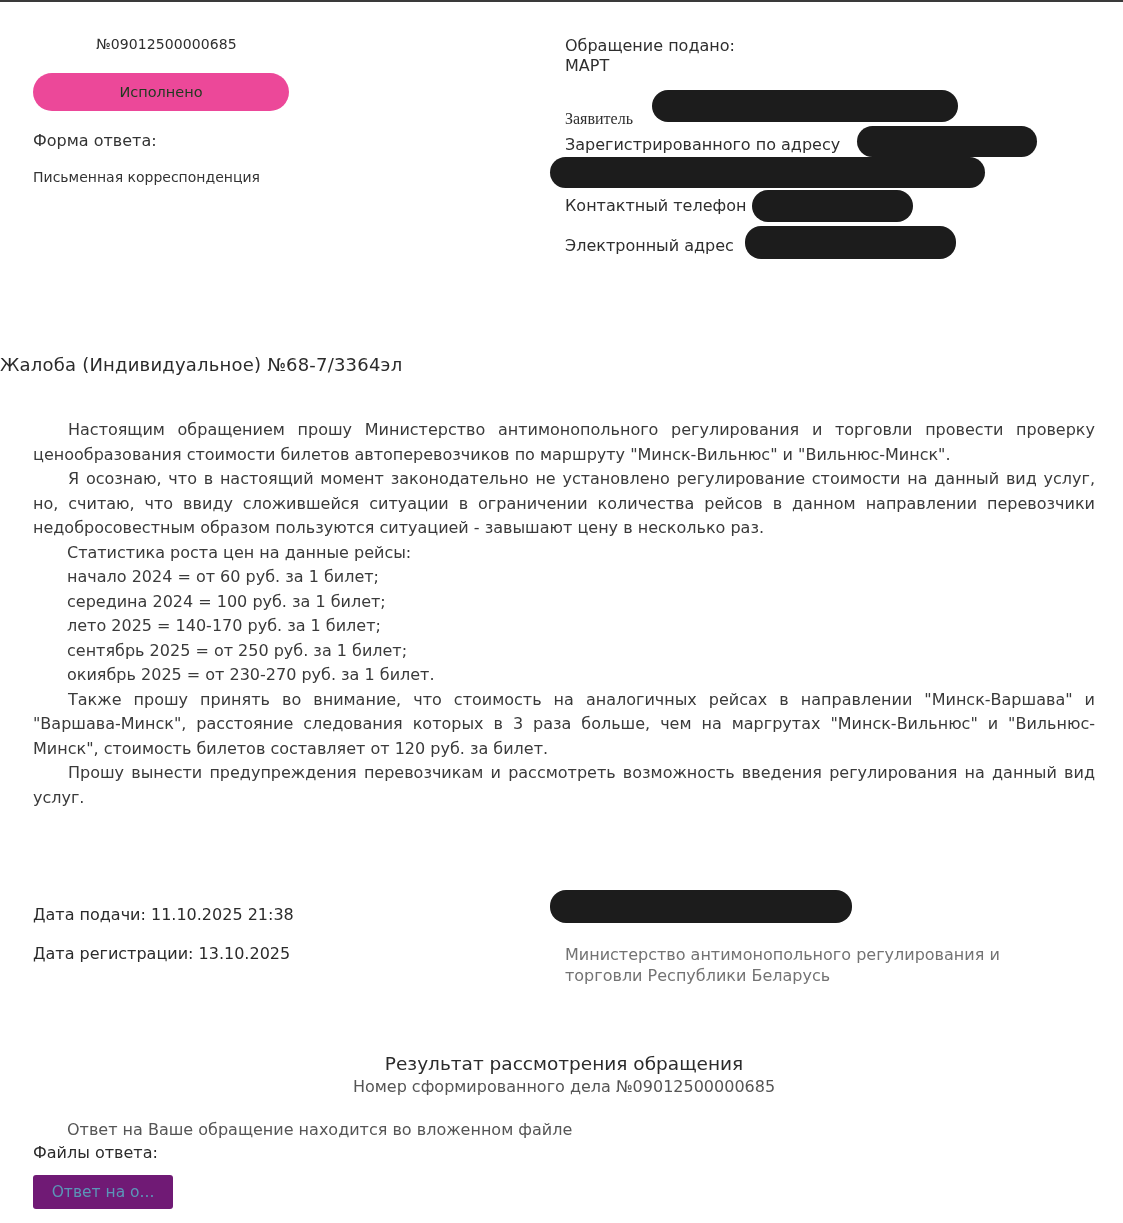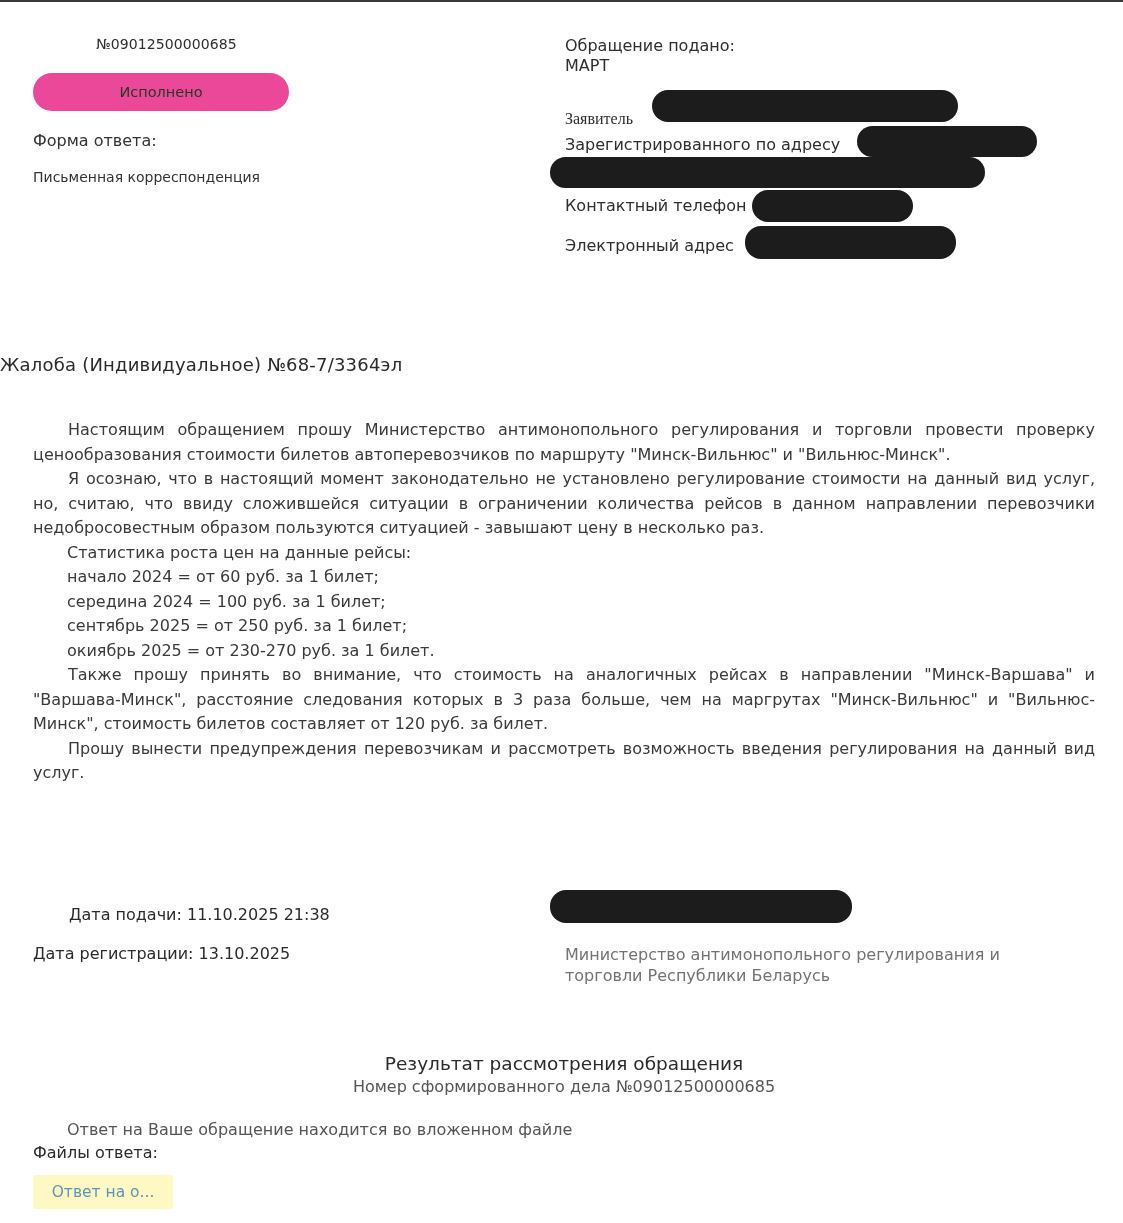--- a/index.html
+++ b/index.html
@@ -53,21 +53,21 @@
     .date-line { left: 33px; font-size: 16px; color: #2b2b2b; }
     .ministry { left: 565px; top: 944px; width: 480px; font-size: 16px; line-height: 21px; color: #737373; }
 
     
     .result-title { left: 0; width: 1128px; top: 1053px; text-align: center; font-size: 18.5px; color: #2b2b2b; }
     .result-sub { left: 0; width: 1128px; top: 1077px; text-align: center; font-size: 16px; color: #555; }
     .answer-note { left: 67px; top: 1120px; font-size: 16px; color: #555; }
     .files-label { left: 33px; top: 1143px; font-size: 16px; color: #2b2b2b; }
     .file-chip {
       left: 33px; top: 1175px; width: 140px; height: 34px;
-      background: #fef9c3; border-radius: 3px;
+      background: #701a75; border-radius: 3px;
       display: flex; align-items: center; justify-content: center;
       font-size: 15.5px; color: #5b96b8; cursor: pointer;
     }
   </style>
 </head>
 <body>
 
 <div class="top-border"></div>
 
 <div class="abs case-number">№09012500000685</div>
@@ -97,28 +97,29 @@
 
 <div class="abs complaint-title">Жалоба (Индивидуальное) №68-7/3364эл</div>
 
 <div class="abs body-text">
   <p class="last-line-left">Настоящим обращением прошу Министерство антимонопольного регулирования и торговли провести проверку ценообразования стоимости билетов автоперевозчиков по маршруту "Минск-Вильнюс" и "Вильнюс-Минск".</p>
   <p class="last-line-left">Я осознаю, что в настоящий момент законодательно не установлено регулирование стоимости на данный вид услуг, но, считаю, что ввиду сложившейся ситуации в ограничении количества рейсов в данном направлении перевозчики недобросовестным образом пользуются ситуацией - завышают цену в несколько раз.</p>
   <div class="stats">
     <div>Статистика роста цен на данные рейсы:</div>
     <div>начало 2024 = от 60 руб. за 1 билет;</div>
     <div>середина 2024 = 100 руб. за 1 билет;</div>
+    <div>лето 2025 = 140-170 руб. за 1 билет;</div>
     <div>сентябрь 2025 = от 250 руб. за 1 билет;</div>
     <div>окиябрь 2025 = от 230-270 руб. за 1 билет.</div>
   </div>
   <p class="last-line-left">Также прошу принять во внимание, что стоимость на аналогичных рейсах в направлении "Минск-Варшава" и "Варшава-Минск", расстояние следования которых в 3 раза больше, чем на маргрутах "Минск-Вильнюс" и "Вильнюс-Минск", стоимость билетов составляет от 120 руб. за билет.</p>
   <p class="last-line-left">Прошу вынести предупреждения перевозчикам и рассмотреть возможность введения регулирования на данный вид услуг.</p>
 </div>
 
-<div class="abs date-line" style="top:905px;margin-left:36px;">Дата подачи: 11.10.2025 21:38</div>
+<div class="abs date-line" style="top:905px;">Дата подачи: 11.10.2025 21:38</div>
 <div class="abs date-line" style="top:944px;">Дата регистрации: 13.10.2025</div>
 
 <div class="redact" style="left:550px; top:890px; width:302px; height:33px;"></div>
 <div class="abs ministry">Министерство антимонопольного регулирования и торговли Республики Беларусь</div>
 
 <div class="abs result-title">Результат рассмотрения обращения</div>
 <div class="abs result-sub">Номер сформированного дела №09012500000685</div>
 <div class="abs answer-note">Ответ на Ваше обращение находится во вложенном файле</div>
 <div class="abs files-label">Файлы ответа:</div>
 <div class="abs file-chip">

